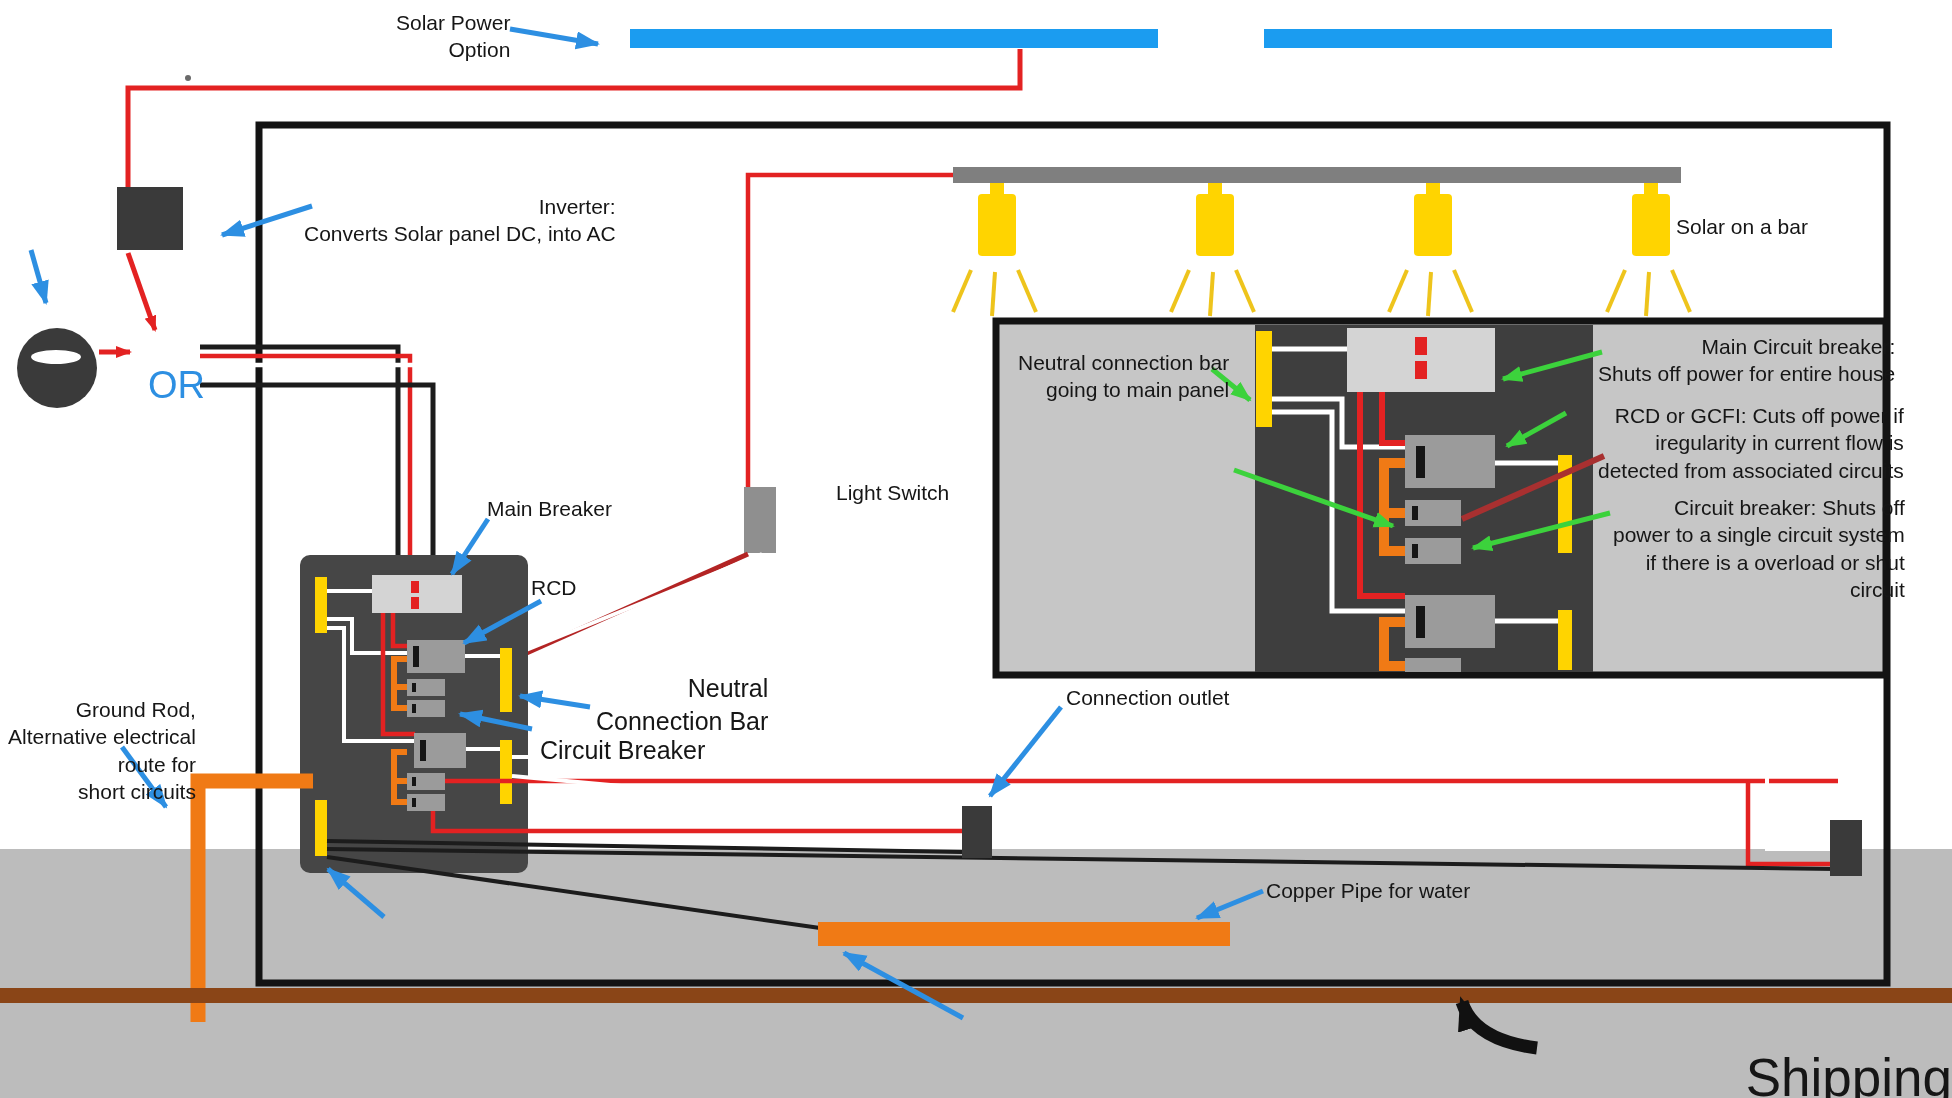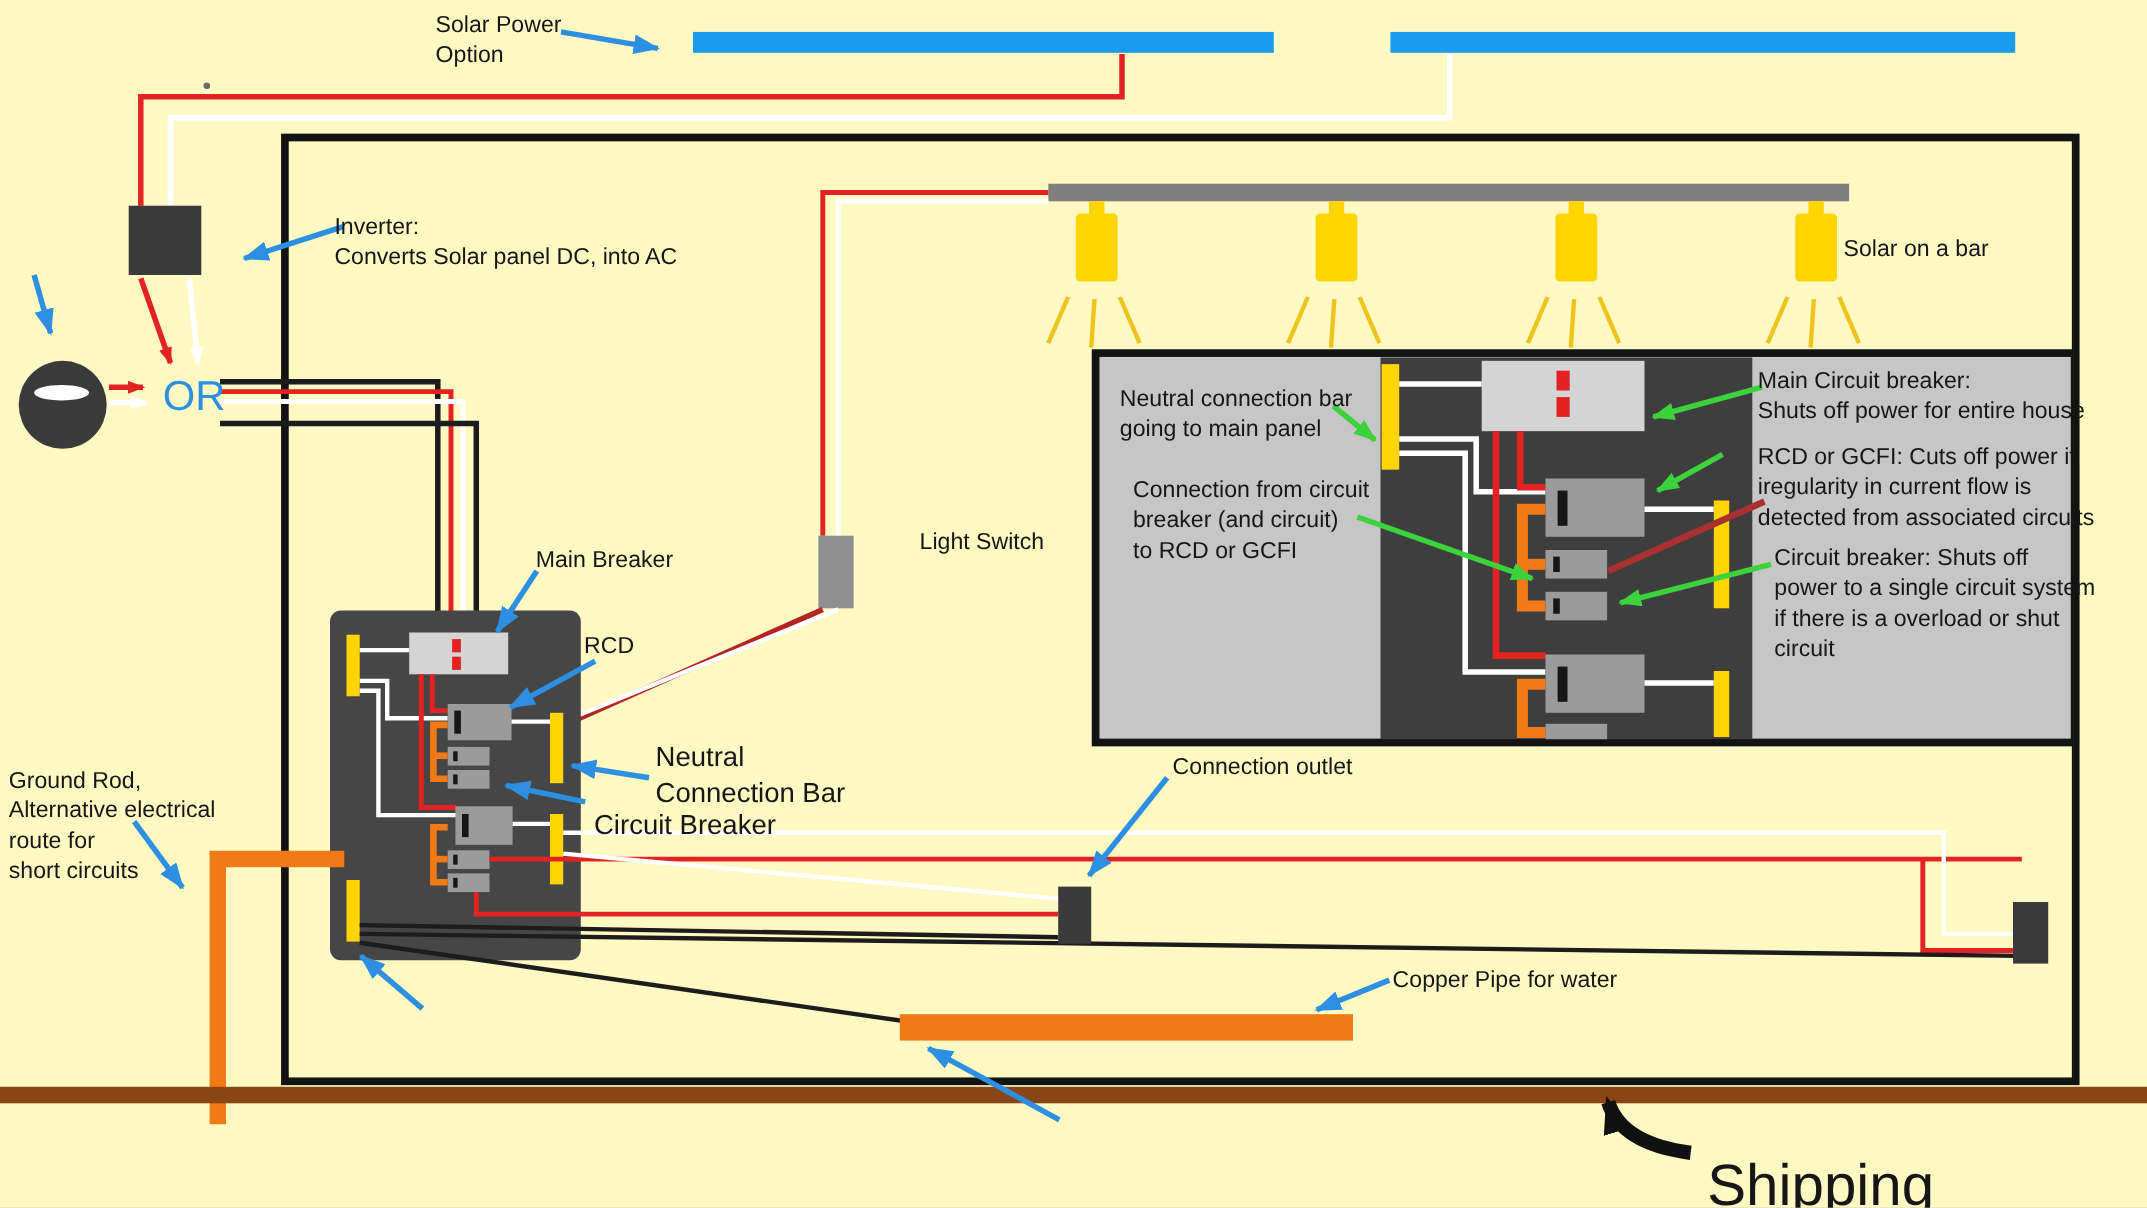--- a/index.html
+++ b/index.html
@@ -1,23 +1,23 @@
 <!DOCTYPE html>
 <html><head>
 <meta charset="utf-8">
 <style>
   html,body{margin:0;padding:0;}
   body{width:1952px;height:1098px;overflow:hidden;background:#bcbcbc;
        font-family:"Liberation Sans",sans-serif;}
-  #stage{position:relative;width:1952px;height:1098px;background:#fef9c3;}
+  #stage{position:relative;width:1952px;height:849px;background:#ffffff;text-align:right;}
   #art{position:absolute;left:0;top:0;z-index:1;}
   .label{position:absolute;z-index:3;color:#161616;font-size:21px;line-height:1.3;
          white-space:pre-line;}
   .label.sm{font-size:25px;}
-  .label.or-text{color:#2d8fe2;font-size:38px;font-weight:500;line-height:1;}
+  .label.or-text{color:#2d8fe2;font-size:38px;font-weight:500;line-height:1;margin-top:24px;}
   .label.big{font-size:53px;line-height:1;margin-top:45px;}
 </style>
 </head>
 <body>
 
 <div id="stage">
 
 <svg id="art" width="1952" height="1098" viewBox="0 0 1952 1098">
   <defs>
     <marker id="m-blue" markerUnits="userSpaceOnUse" markerWidth="26" markerHeight="20" refX="22" refY="9" orient="auto">
@@ -209,23 +209,20 @@
 <div class="label" style="left:1066px;top:684px">Connection outlet</div>
 <div class="label" style="left:8px;top:696px">Ground Rod,
 Alternative electrical
 route for
 short circuits</div>
 <div class="label" style="left:1266px;top:877px">Copper Pipe for water</div>
 <div class="label big" style="left:1552px;top:1006px">Shipping Container</div>
 
 <div class="label" style="left:1018px;top:349px">Neutral connection bar
 going to main panel</div>
-<div class="label" style="left:1030px;top:432px">Connection from circuit
-breaker (and circuit)
-to RCD or GCFI</div>
 <div class="label" style="left:1598px;top:333px">Main Circuit breaker:
 Shuts off power for entire house</div>
 <div class="label" style="left:1598px;top:402px">RCD or GCFI: Cuts off power if
 iregularity in current flow is
 detected from associated circuits</div>
 <div class="label" style="left:1613px;top:494px">Circuit breaker: Shuts off
 power to a single circuit system
 if there is a overload or shut
 circuit</div>
 

